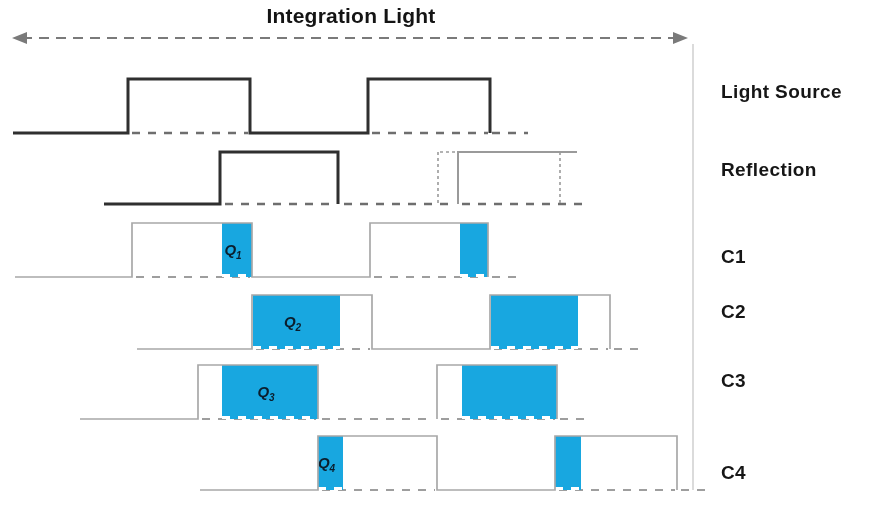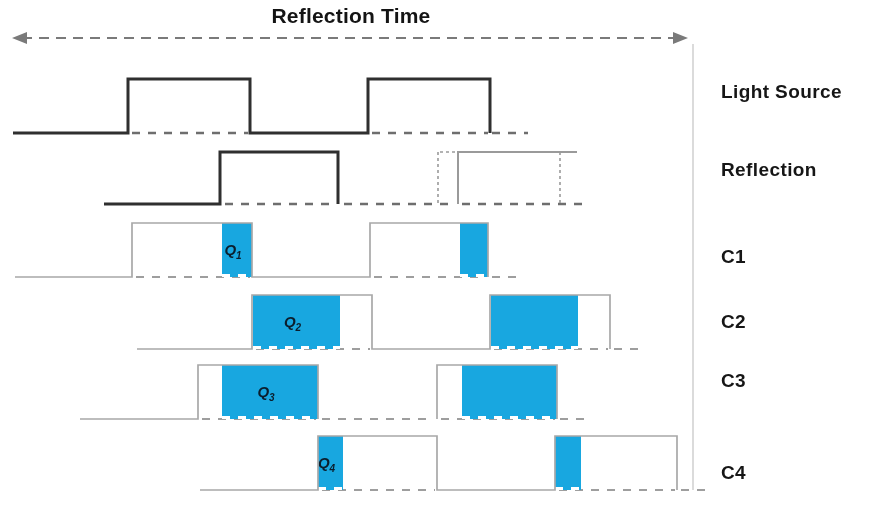--- a/index.html
+++ b/index.html
@@ -78,20 +78,20 @@
         <line x1="559" y1="490" x2="675" y2="490" stroke="#9e9e9e" stroke-width="1.8" stroke-dasharray="8 8"></line>
         <line x1="681" y1="490" x2="708" y2="490" stroke="#9e9e9e" stroke-width="1.8" stroke-dasharray="8 8"></line>
         <rect x="318" y="436" width="25" height="54" fill="#18a7e0"></rect>
         <line x1="318" y1="488.5" x2="343" y2="488.5" stroke="#ffffff" stroke-width="3.2" stroke-dasharray="8 8"></line>
         <text x="326.5" y="468" font-family="&quot;Liberation Sans&quot;, sans-serif" font-size="15" font-style="italic" font-weight="bold" fill="#0b1e2d" text-anchor="middle">Q<tspan dy="4" font-size="10">4</tspan></text>
         <rect x="555" y="436" width="26" height="54" fill="#18a7e0"></rect>
         <line x1="555" y1="488.5" x2="581" y2="488.5" stroke="#ffffff" stroke-width="3.2" stroke-dasharray="8 8"></line>
         <polyline points="200,490 318,490 318,436 437,436 437,490 555,490 555,436 677,436 677,490" fill="none" stroke="#a8a8a8" stroke-width="1.7" stroke-linejoin="miter"></polyline>
       </g>
     </svg>
-  <div class="diagram-title">Reflection Time</div>
+  <div class="diagram-title">Integration Light</div>
   <div class="row-label" style="top:159px">Reflection</div>
   <div class="row-label" style="top:81px">Light Source</div>
   <div class="row-label" style="top:246px">C1</div>
-  <div class="row-label" style="top:311px">C2</div>
+  <div class="row-label" style="top:301px">C2</div>
   <div class="row-label" style="top:370px">C3</div>
   <div class="row-label" style="top:462px">C4</div>
 </div>
 
 </body></html>

